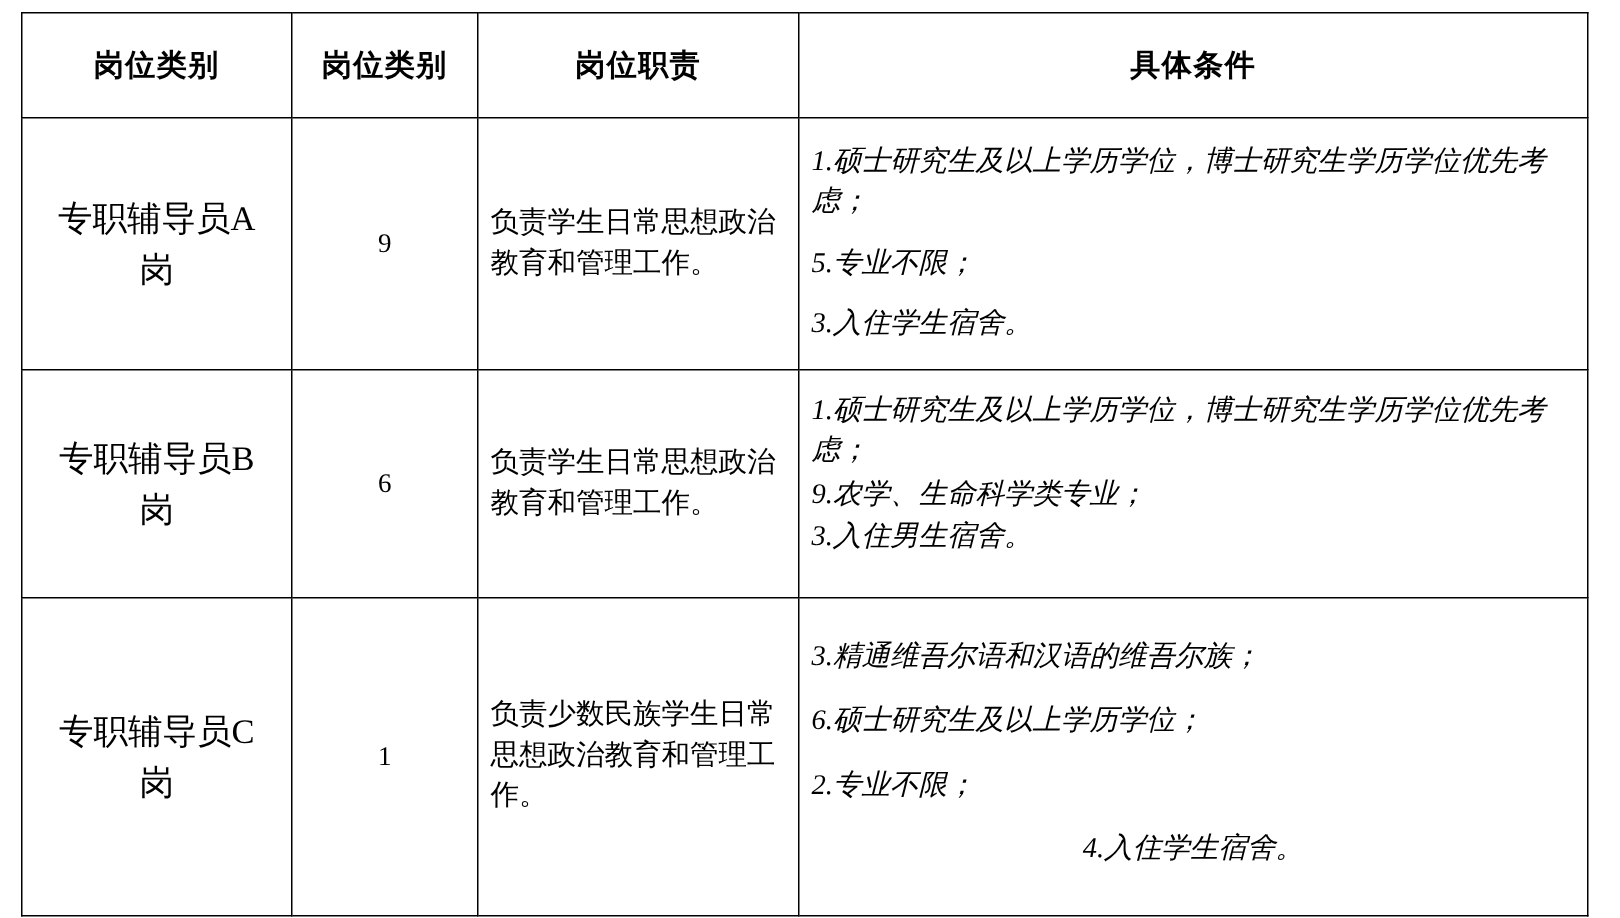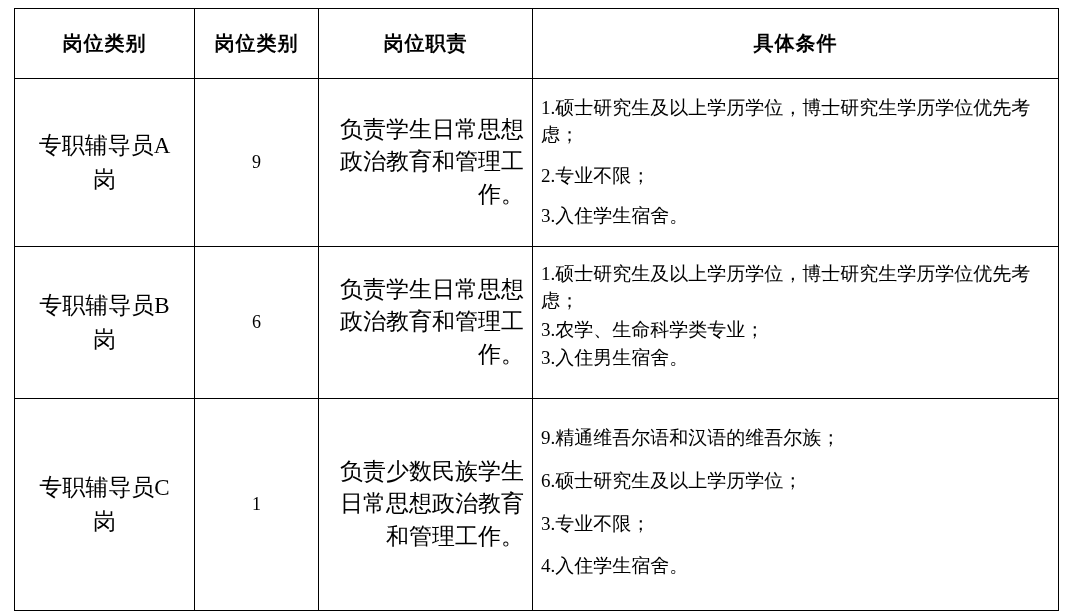--- a/index.html
+++ b/index.html
@@ -49,49 +49,50 @@
   td.cat {
     text-align: center;
     font-size: 23px;
     line-height: 1.45;
   }
   td.num {
     text-align: center;
     font-size: 18px;
   }
   td.duty {
-    font-size: 23px;
+    font-size: 19px;
     line-height: 1.42;
-    text-align: right;
+    text-align: left;
     padding-left: 14px;
     padding-right: 6px;
     margin-left: 44px;
   }
   td.cond {
     font-size: 19px;
     line-height: 1.42;
     text-align: left;
     padding-left: 12px;
     padding-right: 8px;
+    font-style: italic;
   }
   .cond-list {
     margin: 0;
     padding: 0;
     list-style: none;
   }
   .cond-list li {
     margin: 0;
   }
   
   tr.row-0 td.cond .cond-list li { margin-bottom: 14px; }
   tr.row-0 td.cond .cond-list li:last-child { margin-bottom: 0; }
   tr.row-1 td.cond .cond-list li { margin-bottom: 2px; }
   tr.row-1 td.cond .cond-list li:last-child { margin-bottom: 12px; }
   tr.row-2 td.cond .cond-list li { margin-bottom: 16px; }
-  tr.row-2 td.cond .cond-list li:last-child { margin-bottom: 4px; }
+  tr.row-2 td.cond .cond-list li:last-child { margin-bottom: 4px; text-align: center; }
 
   tr.row-0 { height: 168px; }
   tr.row-1 { height: 152px; }
   tr.row-2 { height: 212px; }
 
   .duty-text, .cat-text {
     white-space: pre-line;
   }
 </style>
 </head>
@@ -119,55 +120,55 @@
           <span class="cat-text">专职辅导员A
 岗</span>
         </td>
         <td class="num">9</td>
         <td class="duty">
           <span class="duty-text">负责学生日常思想政治教育和管理工作。</span>
         </td>
         <td class="cond">
           <ul class="cond-list">
             <li>1.硕士研究生及以上学历学位，博士研究生学历学位优先考虑；</li>
-            <li>2.专业不限；</li>
+            <li>5.专业不限；</li>
             <li>3.入住学生宿舍。</li>
           </ul>
         </td>
       </tr>
       <tr class="row-1">
         <td class="cat">
           <span class="cat-text">专职辅导员B
 岗</span>
         </td>
         <td class="num">6</td>
         <td class="duty">
           <span class="duty-text">负责学生日常思想政治教育和管理工作。</span>
         </td>
         <td class="cond">
           <ul class="cond-list">
             <li>1.硕士研究生及以上学历学位，博士研究生学历学位优先考虑；</li>
-            <li>3.农学、生命科学类专业；</li>
+            <li>9.农学、生命科学类专业；</li>
             <li>3.入住男生宿舍。</li>
           </ul>
         </td>
       </tr>
       <tr class="row-2">
         <td class="cat">
           <span class="cat-text">专职辅导员C
 岗</span>
         </td>
         <td class="num">1</td>
         <td class="duty">
           <span class="duty-text">负责少数民族学生日常思想政治教育和管理工作。</span>
         </td>
         <td class="cond">
           <ul class="cond-list">
-            <li>9.精通维吾尔语和汉语的维吾尔族；</li>
+            <li>3.精通维吾尔语和汉语的维吾尔族；</li>
             <li>6.硕士研究生及以上学历学位；</li>
-            <li>3.专业不限；</li>
+            <li>2.专业不限；</li>
             <li>4.入住学生宿舍。</li>
           </ul>
         </td>
       </tr>
     </tbody>
   </table>
 </div>
 
 </body></html>

